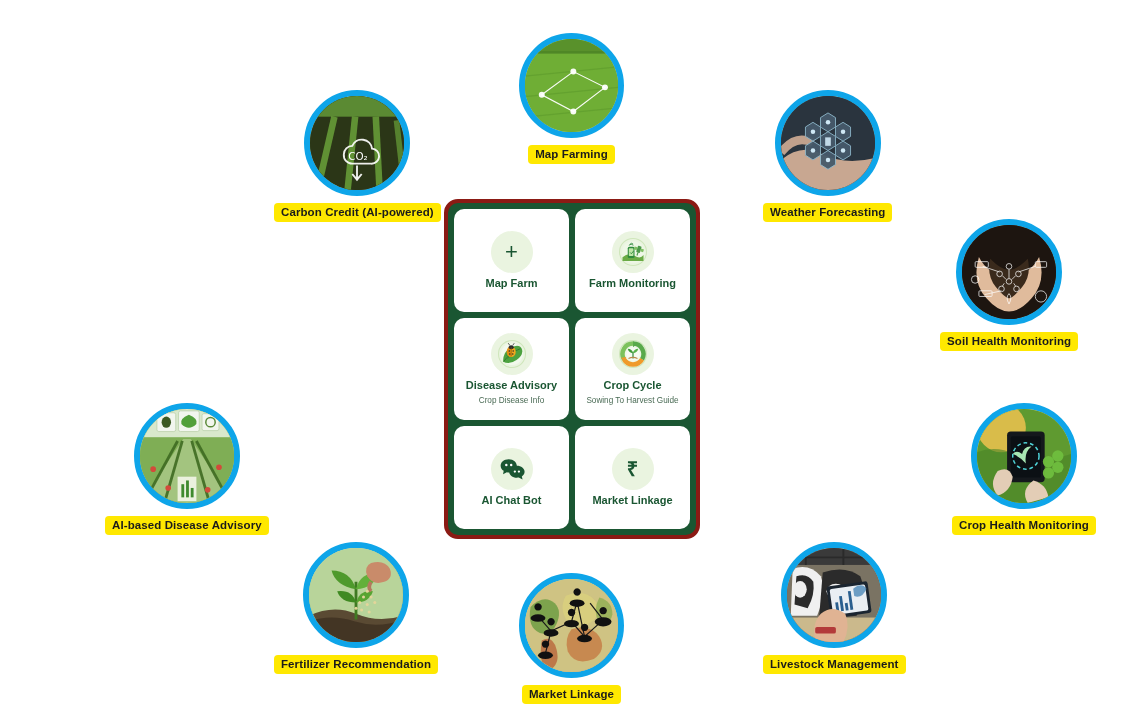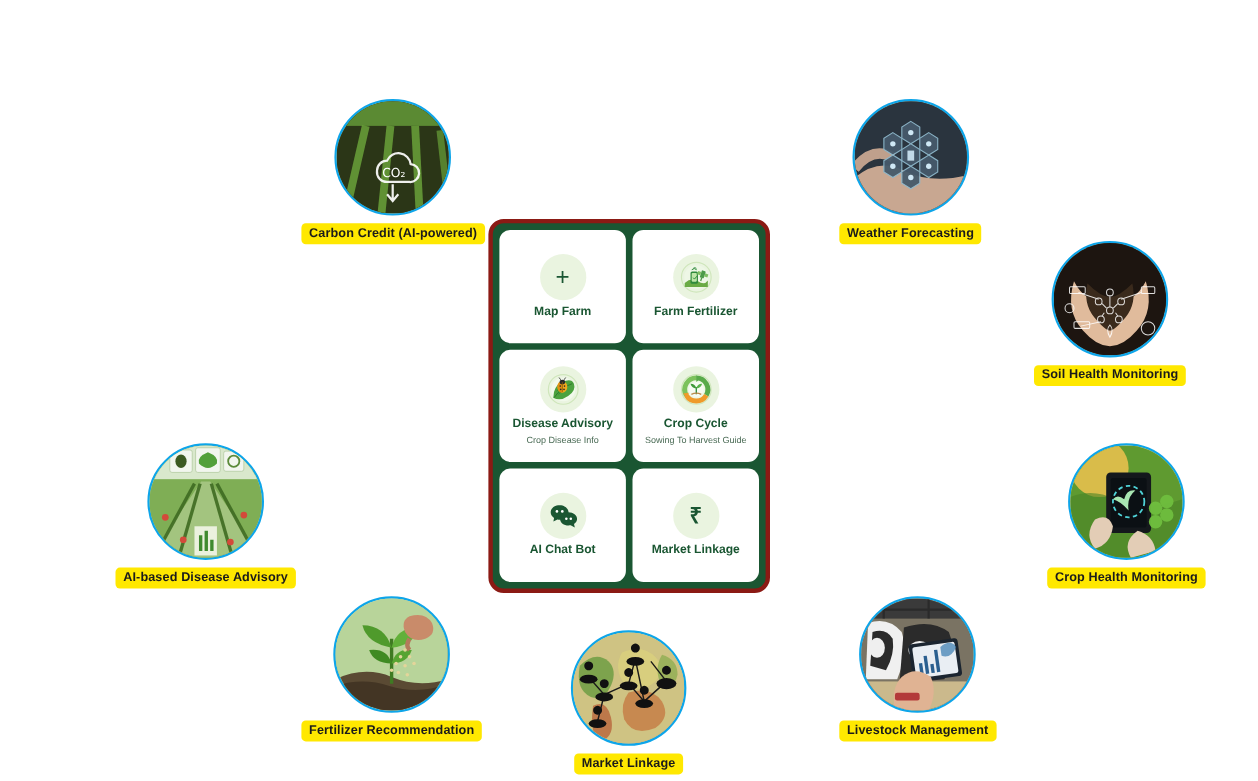--- a/index.html
+++ b/index.html
@@ -8,21 +8,21 @@
     background: #ffffff;
     font-family: "Liberation Sans", sans-serif;
     overflow: hidden;
   }
   .stage { position: relative; width: 1144px; height: 710px; }
 
   
   .node { position: absolute; display: flex; flex-direction: column; align-items: center; }
   .node-circle {
     border-radius: 50%;
-    border: 2px solid #0ea5e9;
+    border: 6px solid #0ea5e9;
     overflow: hidden;
     position: relative;
     background: #cfe0b8;
   }
   .node-label {
     margin-top: 7px;
     background: #FFE800;
     color: #1b1b1b;
     font-size: 11.5px;
     font-weight: 700;
@@ -83,20 +83,40 @@
     line-height: 1.1;
   }
   .plus-glyph { font-size: 22px; color: #1A5632; font-weight: 400; line-height: 1; }
   .rupee-glyph { font-size: 20px; color: #1A5632; font-weight: 700; line-height: 1; }
 </style>
 </head>
 <body>
 
 <div class="stage">
 
+  <div class="node" style="left:519px; top:33px;">
+    <div class="node-circle" style="width:105px;height:105px;">
+      <div class="ph" style="background:linear-gradient(160deg,#76b03a 0%,#5f9a2e 45%,#8cc24a 100%);">
+        <svg viewBox="0 0 100 100" preserveAspectRatio="none">
+          <rect x="0" y="0" width="100" height="100" fill="#6fae35"></rect>
+          <path d="M0 14 H100" stroke="#4e8a26" stroke-width="2" opacity=".5"></path>
+          <path d="M0 40 L100 30" stroke="#5d9a2c" stroke-width="1.4" opacity=".6"></path>
+          <path d="M0 62 L100 52" stroke="#5d9a2c" stroke-width="1.4" opacity=".6"></path>
+          <path d="M0 84 L100 74" stroke="#5d9a2c" stroke-width="1.4" opacity=".6"></path>
+          <rect x="0" y="0" width="100" height="16" fill="#3f6e20" opacity=".45"></rect>
+          <path d="M18 60 L52 35 L86 52 L52 78 Z" fill="none" stroke="#ffffff" stroke-width="1.2" opacity=".95"></path>
+          <circle cx="18" cy="60" r="3.2" fill="#ffffff" opacity=".95"></circle>
+          <circle cx="52" cy="35" r="3.2" fill="#ffffff" opacity=".95"></circle>
+          <circle cx="86" cy="52" r="3.2" fill="#ffffff" opacity=".95"></circle>
+          <circle cx="52" cy="78" r="3.2" fill="#ffffff" opacity=".95"></circle>
+        </svg>
+      </div>
+    </div>
+    <span class="node-label">Map Farming</span>
+  </div>
 
   <div class="node" style="left:274px; top:90px;">
     <div class="node-circle" style="width:106px;height:106px;">
       <div class="ph" style="background:linear-gradient(170deg,#4c6a2a 0%,#2f3d1b 60%,#20290f 100%);">
         <svg viewBox="0 0 100 100" preserveAspectRatio="none">
           <rect width="100" height="100" fill="#2b3617"></rect>
           <rect y="0" width="100" height="22" fill="#5b8a33"></rect>
           <path d="M8 100 L26 22" stroke="#6aa23a" stroke-width="7" opacity=".85"></path>
           <path d="M40 100 L48 22" stroke="#6aa23a" stroke-width="7" opacity=".85"></path>
           <path d="M74 100 L70 22" stroke="#6aa23a" stroke-width="7" opacity=".85"></path>
@@ -357,21 +377,21 @@
           <path d="M14.5 11 q3 -3 6 0" stroke="#2f8a3c" stroke-width="1.2" fill="none"></path>
           <path d="M16.2 9.3 q2 -2 4 0" stroke="#2f8a3c" stroke-width="1" fill="none"></path>
           <g transform="rotate(18 28 16)">
             <rect x="25.5" y="12" width="5" height="9" rx="1" fill="#4d9a4a"></rect>
             <rect x="21.5" y="14.5" width="4" height="4" fill="#7fbf63"></rect>
             <rect x="30.5" y="14.5" width="4" height="4" fill="#7fbf63"></rect>
             <rect x="27.3" y="21" width="1.6" height="4" fill="#4d9a4a"></rect>
           </g>
         </svg>
       </div>
-      <div class="tile-title">Farm Fertilizer</div>
+      <div class="tile-title">Farm Monitoring</div>
     </div>
 
     <div class="tile">
       <div class="tile-icon">
         <svg width="30" height="30" viewBox="0 0 40 40">
           <circle cx="20" cy="20" r="18" fill="none" stroke="#cfe6bb" stroke-width="1.4"></circle>
           <circle cx="20" cy="20" r="14.5" fill="#f2f9ec"></circle>
           <path d="M8 30 q0 -14 11 -19 q11 -5 14 2 q3 8 -7 15 q-10 7 -18 2 Z" fill="#4ca23f"></path>
           <path d="M9 30 q8 -12 22 -17" stroke="#2f7a2c" stroke-width="1.2" fill="none"></path>
           <path d="M14 26 q4 -4 9 -6 M12 22 q5 -5 11 -8" stroke="#2f7a2c" stroke-width="0.8" fill="none"></path>

